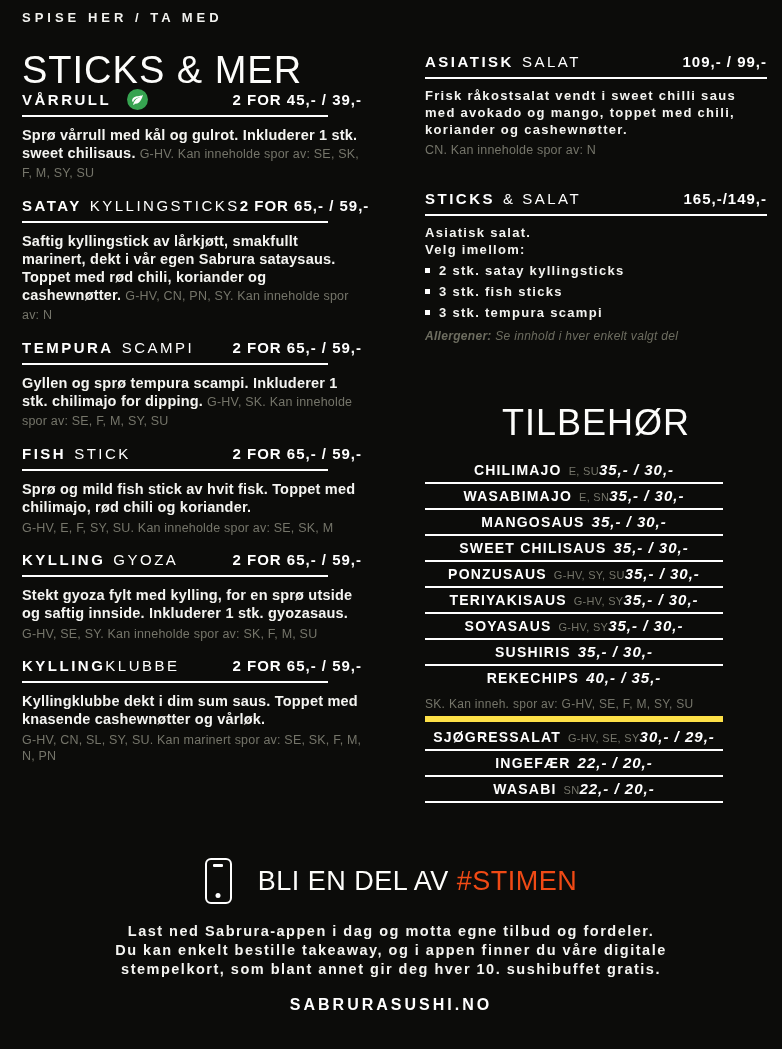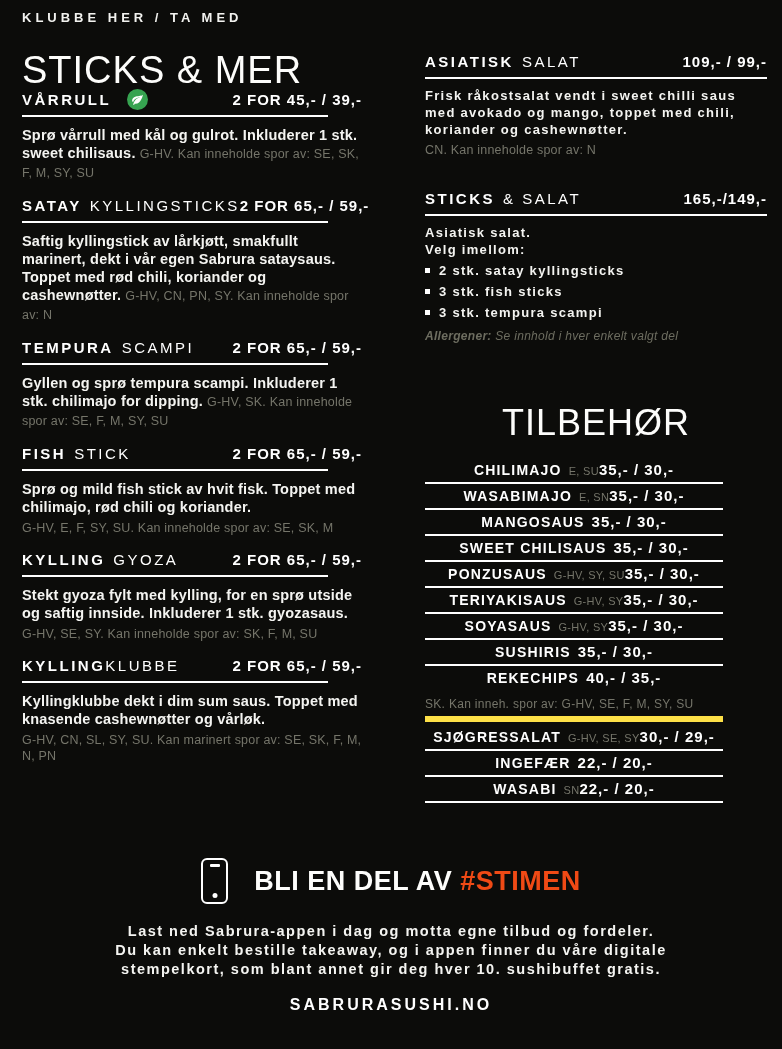--- a/index.html
+++ b/index.html
@@ -61,42 +61,42 @@
   .note-italic { margin-top:6px; font-style:italic; font-size:12px; color:#6d6d60; letter-spacing:0.3px; }
   .note-italic .nlabel { font-weight:bold; }
 
   
   .tilbehor { width:298px; }
   .trow { display:flex; justify-content:center; align-items:baseline;
           border-bottom:2px solid #fff; padding-bottom:3px; margin-bottom:3px; }
   .trow.no-rule { border-bottom:none; }
   .trow-name { font-size:14px; font-weight:bold; letter-spacing:1.2px; }
   .trow-codes { font-size:11px; color:#75756a; margin-left:7px; letter-spacing:0.3px; }
-  .trow-price { font-size:15px; font-weight:bold; letter-spacing:1px; }
+  .trow-price { font-size:15px; font-weight:bold; letter-spacing:1px;font-style:italic; }
   .trow-note { font-size:12px; color:#75756a; letter-spacing:0.3px;
                border-bottom:6px solid #fde047; padding:4px 0 5px 0; margin-bottom:6px; }
 
   
   .footer { margin-top:52px; text-align:center; }
   .cta { display:flex; align-items:center; justify-content:center; }
   .phone { width:27px; height:46px; border:2.5px solid #fff; border-radius:6px;
            position:relative; display:inline-block; margin-right:26px; flex:0 0 auto; }
   .phone::before { content:""; position:absolute; top:4px; left:50%; transform:translateX(-50%);
                    width:10px; height:2.5px; background:#fff; border-radius:1px; }
   .phone::after { content:""; position:absolute; bottom:4px; left:50%; transform:translateX(-50%);
                   width:5px; height:5px; background:#fff; border-radius:50%; }
-  .cta-text { font-size:27px; font-weight:700; letter-spacing:0.5px; color:#fdfdfb; }
+  .cta-text { font-size:27px; font-weight:400; letter-spacing:0.5px; color:#fdfdfb; }
   .cta-text .orange { color:#f04a15; }
   .fpara { margin-top:18px; font-size:14.5px; font-weight:bold; letter-spacing:1.5px; line-height:19px; color:#f4f4f1; }
   .website { margin-top:17px; font-size:16px; font-weight:bold; letter-spacing:3px; }
 </style>
 </head>
 <body>
 
-<div class="tagline">KLUBBE HER / TA MED</div>
+<div class="tagline">SPISE HER / TA MED</div>
 
 <div class="columns">
 
   <div class="col-left">
     <h1 class="big h-sticks">STICKS &amp; MER</h1>
 
     <div class="item">
       <div class="item-head">
         <span class="item-title">
           <span>VÅRRULL</span>

